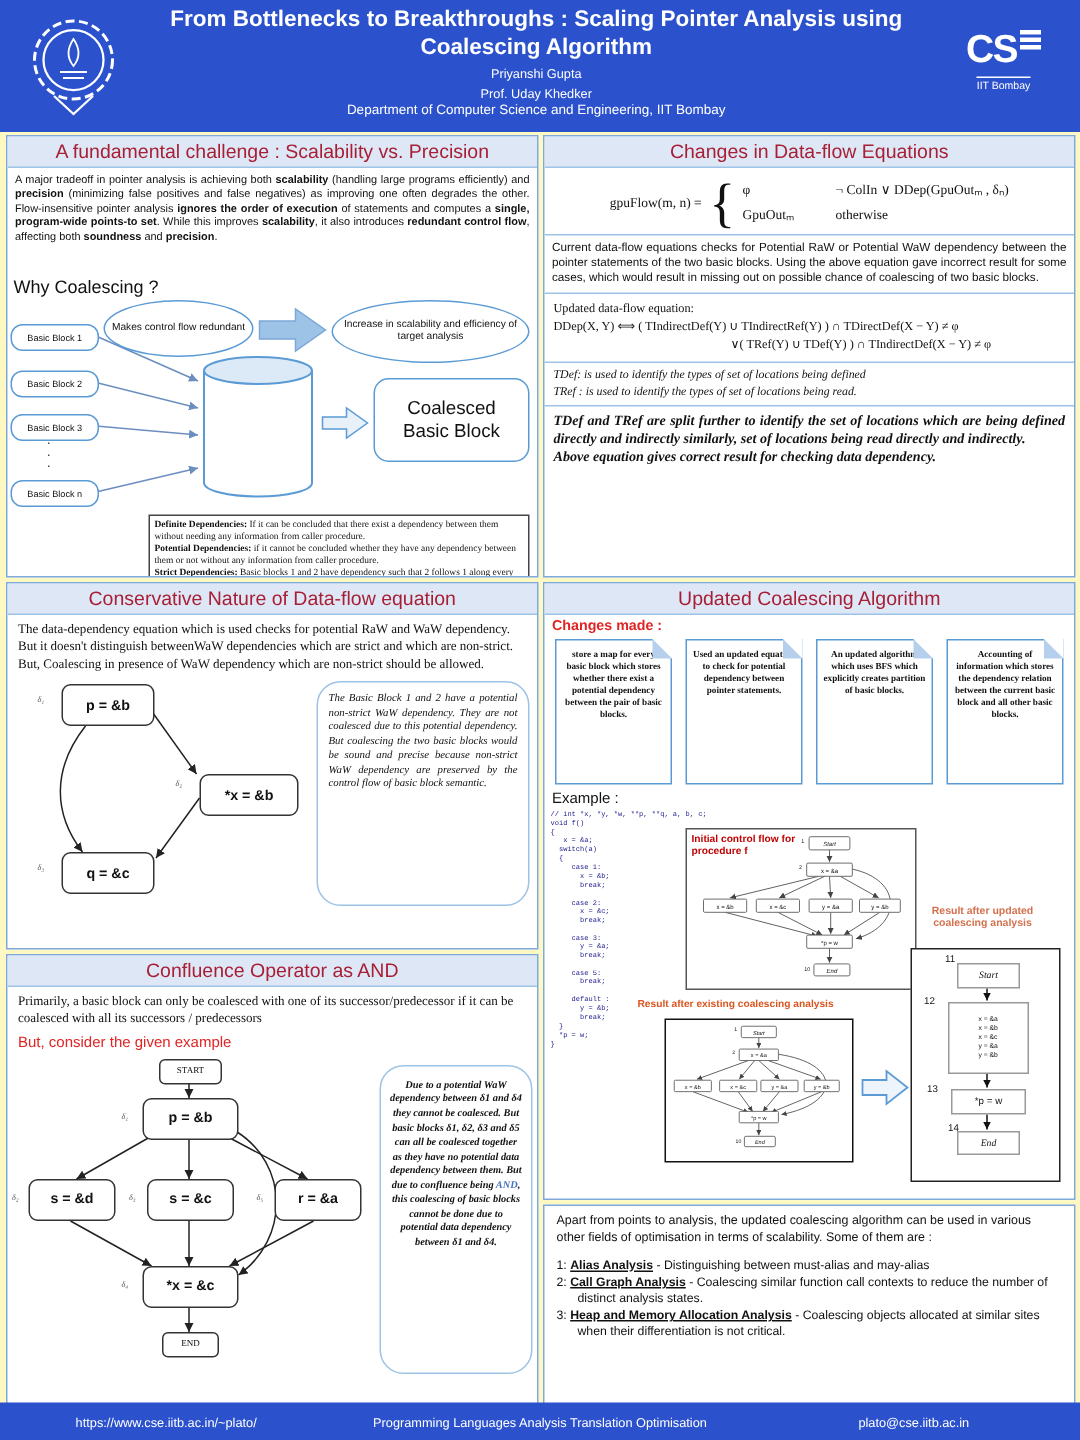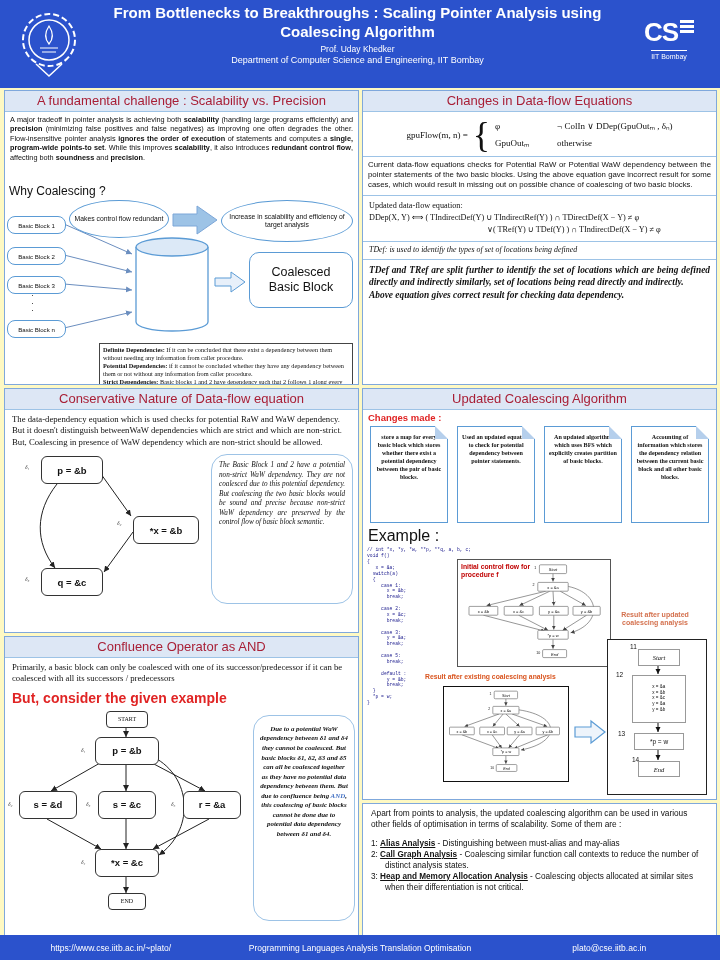--- a/index.html
+++ b/index.html
@@ -49,41 +49,41 @@
   .fig{position:relative;}
   .node{position:absolute;border:1.3px solid #333;border-radius:6px;background:#fff;
         display:flex;align-items:center;justify-content:center;font-size:9.5px;font-weight:bold;}
   .node.small{border-radius:4px;font-family:"Liberation Serif",serif;font-weight:normal;font-size:6px;}
   .dlab{position:absolute;font-family:"Liberation Serif",serif;font-style:italic;font-size:5.5px;color:#555;}
   .bubble{position:absolute;border:1.3px solid #9dc3e6;border-radius:16px;background:#fff;
           font-family:"Liberation Serif",serif;font-style:italic;box-sizing:border-box;}
   .bubble.cons{left:206px;top:4px;width:142px;height:150px;padding:6px 7px;font-size:7.2px;line-height:1.32;text-align:justify;}
   .bubble.conf{left:248px;top:6px;width:102px;height:206px;padding:8px 6px;font-size:6.9px;line-height:1.38;
                text-align:center;font-weight:bold;}
-  .rednote{color:#e02424;font-weight:bold;font-size:14px;padding:3px 7px 0;}
+  .rednote{color:#e02424;font-weight:normal;font-size:10px;padding:3px 7px 0;}
   
   .eq1{display:flex;align-items:center;justify-content:center;gap:5px;padding:6px 0 4px;
        font-family:"Liberation Serif",serif;font-size:9px;}
   .brace{font-size:36px;font-weight:200;line-height:.9;font-family:"Liberation Serif",serif;}
   .cases div{display:flex;gap:14px;line-height:1.9;}
   .cval{width:48px;}
   .updeq{padding:4px 6px 5px;font-family:"Liberation Serif",serif;font-size:8.2px;line-height:1.5;}
   .updeq .l2{padding-left:118px;}
   .tnote{padding:3px 6px;font-family:"Liberation Serif",serif;font-style:italic;font-size:7.9px;line-height:1.35;}
   .bip{padding:4px 6px;font-family:"Liberation Serif",serif;font-weight:bold;font-style:italic;
        font-size:9.4px;line-height:1.3;text-align:justify;}
   
   .changes-label{color:#e02424;font-weight:bold;font-size:9.5px;padding:2px 5px 1px;}
   .notes-row{display:flex;gap:9px;padding:2px 7px;}
   .note{position:relative;border:1.2px solid #5b9bd5;background:#fff;width:78px;height:97px;
         font-family:"Liberation Serif",serif;font-weight:bold;font-size:6.1px;line-height:1.3;
         text-align:center;padding:7px 4px 0;box-sizing:border-box;}
   .fold{position:absolute;top:-1px;right:-1px;width:0;height:0;
         border-bottom:13px solid #b5cfec;border-right:13px solid #fff;}
-  .example-label{font-size:16px;padding:2px 5px;}
+  .example-label{font-size:10px;padding:2px 5px;}
   .example-area{position:relative;height:258px;}
   .codeblock{position:absolute;left:4px;top:0;transform:scale(.5);transform-origin:0 0;
              font-family:"Liberation Mono",monospace;font-size:9.4px;line-height:1.25;color:#1a1a8c;
              margin:0;width:240px;}
   .cfgbox{position:absolute;border:1.2px solid #555;background:#fff;}
   .cfgbox.init{left:94px;top:12px;width:152px;height:106px;}
   .cfgbox.exist{left:80px;top:139px;width:124px;height:94px;border-color:#111;border-width:1.5px;}
   .cfglabel{position:absolute;font-weight:bold;font-size:6.8px;line-height:1.15;}
   .lab-init{left:3px;top:3px;width:86px;color:#c00000;}
   .lab-exist{left:62px;top:126px;width:170px;color:#d9541e;}
@@ -116,20 +116,21 @@
         <path d="M33 18 C29 24 28 30 33 36 C38 30 37 24 33 18 Z" fill="none" stroke="#fff" stroke-width="1.2"></path>
         <path d="M24 40 H42 M26 44 H40" stroke="#fff" stroke-width="1.2"></path>
         <path d="M20 56 L33 68 L46 56" fill="none" stroke="#fff" stroke-width="1.5"></path>
       </svg>
     </div>
     <div class="head-text">
       <div class="poster-title">
         <span>From Bottlenecks to Breakthroughs : Scaling Pointer Analysis using</span><br>
         <span>Coalescing Algorithm</span>
       </div>
+      <div class="author">Priyanshi Gupta</div>
       <div class="author">Prof. Uday Khedker</div>
       <div class="affil">Department of Computer Science and Engineering, IIT Bombay</div>
     </div>
     <div class="logo-right">
       <span class="cse-mark">CS</span><span class="cse-bars"><div></div><div></div><div></div></span>
       <br><span class="cse-sub">IIT Bombay</span>
     </div>
   </header>
 
   <main class="cols">
@@ -272,20 +273,21 @@
         <div class="p-sans" style="font-size:7.8px;">Current data-flow equations checks for Potential RaW or Potential WaW dependency between the pointer statements of the two basic blocks. Using the above equation gave incorrect result for some cases, which would result in missing out on possible chance of coalescing of two basic blocks.</div>
         <div class="rule" style="margin-top:3px;"></div>
         <div class="updeq">
           <div>Updated data-flow equation:</div>
           <div>DDep(X, Y) ⟺ ( TIndirectDef(Y) ∪ TIndirectRef(Y) ) ∩ TDirectDef(X − Y) ≠ φ</div>
           <div class="l2">∨( TRef(Y) ∪ TDef(Y) ) ∩ TIndirectDef(X − Y) ≠ φ</div>
         </div>
         <div class="rule"></div>
         <div class="tnote">
           <div>TDef: is used to identify the types of set of locations being defined</div>
+          <div>TRef : is used to identify the types of set of locations being read.</div>
         </div>
         <div class="rule"></div>
         <div class="bip">
           <div>TDef and TRef are split further to identify the set of locations which are being defined directly and indirectly similarly, set of locations being read directly and indirectly.</div>
           <div>Above equation gives correct result for checking data dependency.</div>
         </div>
       </section>
 
       <section class="sec h5">
         <div class="sec-title">Updated Coalescing Algorithm</div>

